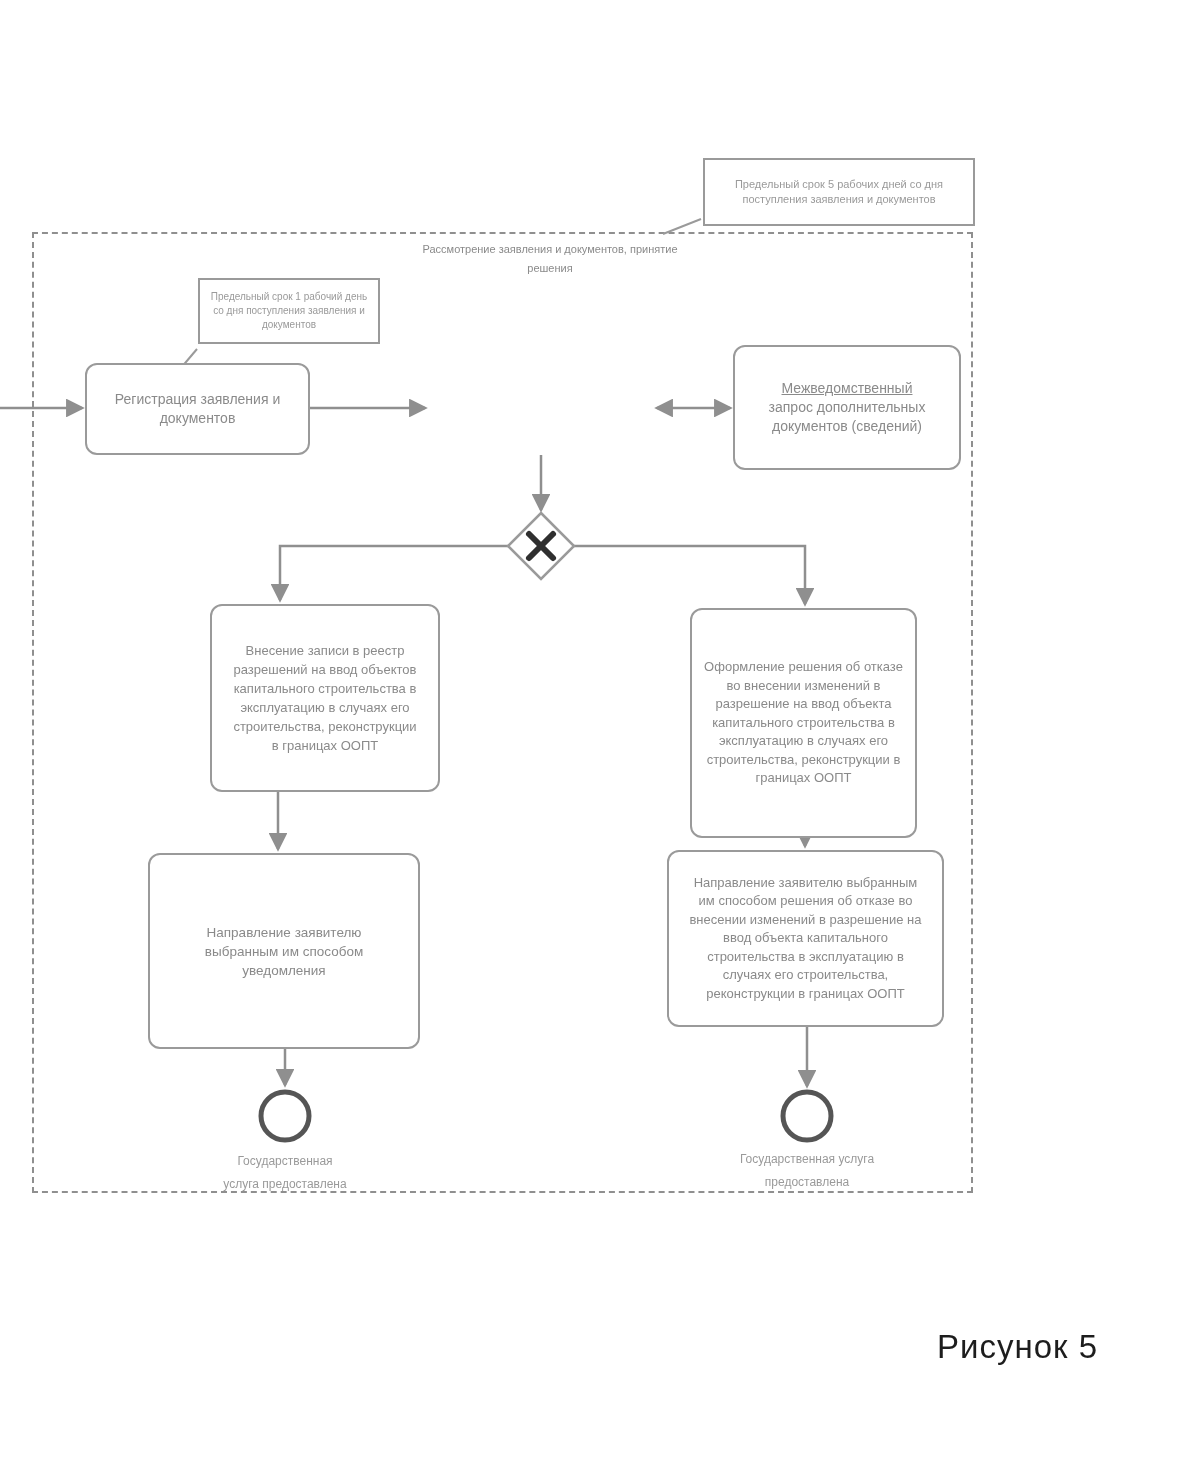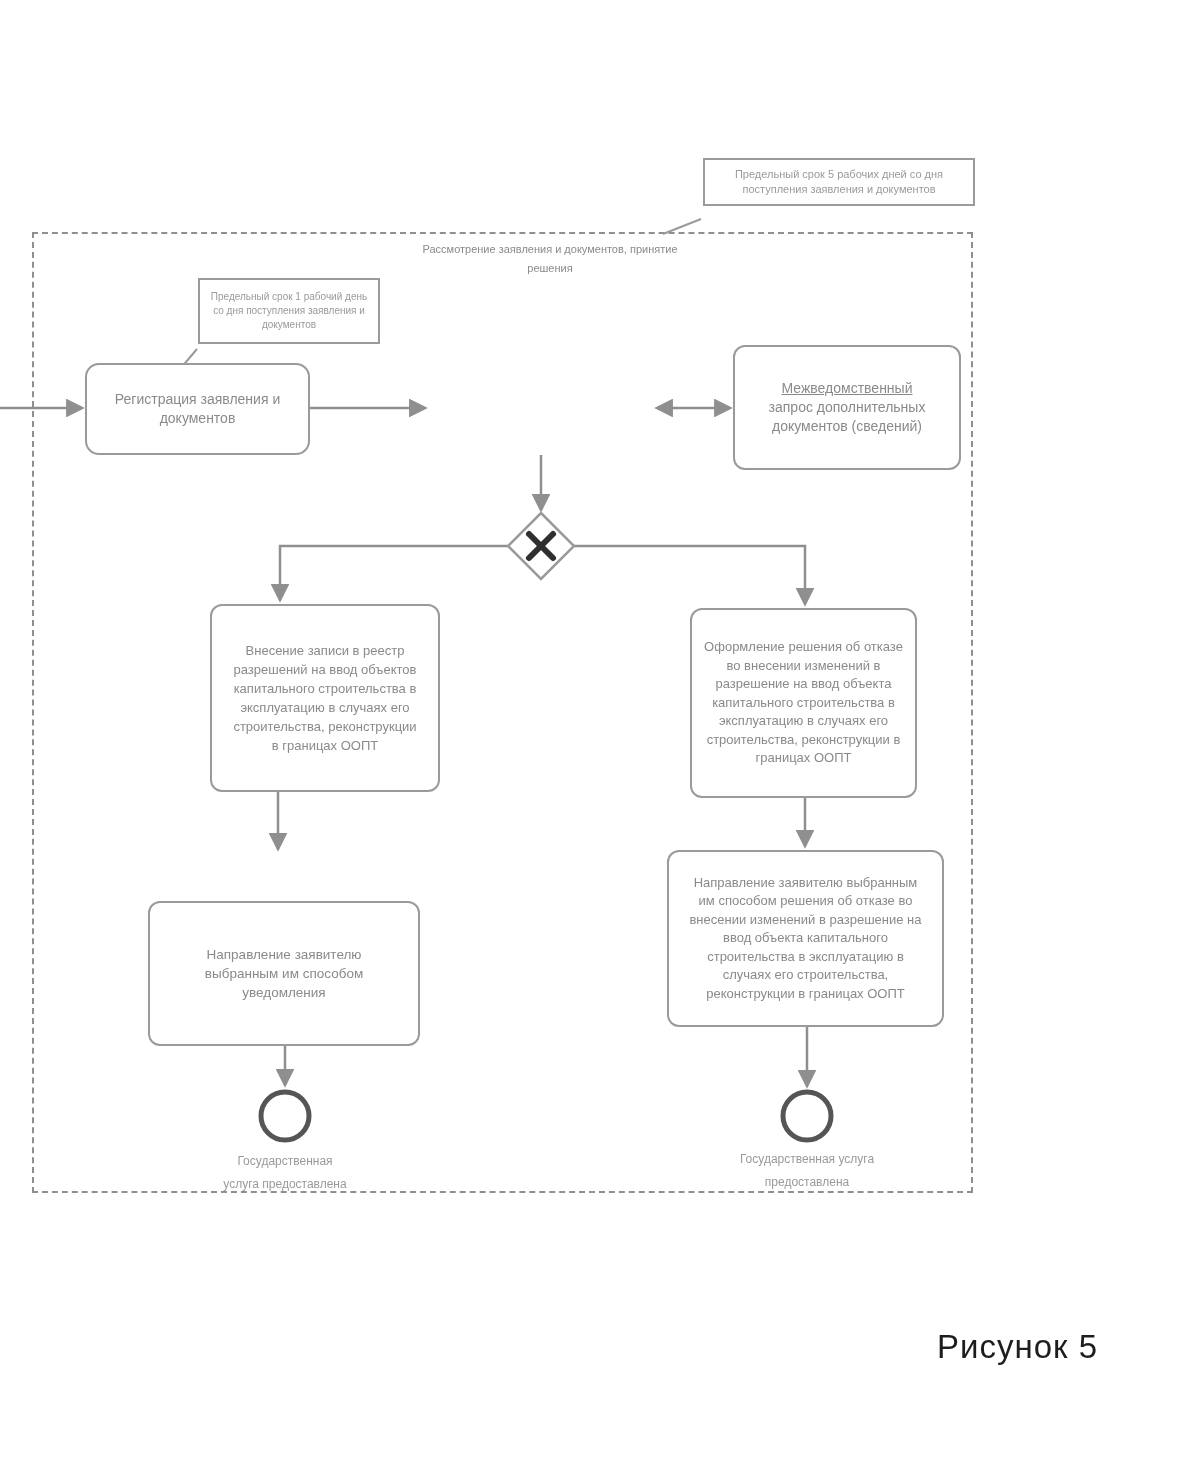--- a/index.html
+++ b/index.html
@@ -16,34 +16,34 @@
   }
   .pool-title{
     position:absolute;left:405px;top:240px;width:290px;
     text-align:center;font-size:11px;line-height:19px;color:#8a8a8a;
   }
   .note{
     position:absolute;box-sizing:border-box;border:2px solid #9a9a9a;
     background:#fff;display:flex;align-items:center;justify-content:center;
     text-align:center;color:#9a9a9a;
   }
-  .note.n1{left:703px;top:158px;width:272px;height:48px;font-size:11px;line-height:15px;padding:4px 14px;}
+  .note.n1{left:703px;top:158px;width:272px;height:68px;font-size:11px;line-height:15px;padding:4px 14px;}
   .note.n2{left:198px;top:278px;width:182px;height:66px;font-size:10px;line-height:14px;padding:4px 10px;}
   .task{
     position:absolute;box-sizing:border-box;border:2px solid #9a9a9a;border-radius:12px;
     background:#fff;display:flex;align-items:center;justify-content:center;
     text-align:center;color:#8a8a8a;padding:6px 14px;
   }
-  .t-register{left:85px;top:363px;width:225px;height:92px;font-size:14px;line-height:19px;border-radius:14px;}
+  .t-register{left:85px;top:363px;width:225px;height:92px;font-size:14px;line-height:19px;}
   .t-review{left:428px;top:363px;width:227px;height:92px;font-size:14px;line-height:19px;}
   .t-interagency{left:733px;top:345px;width:228px;height:125px;font-size:14px;line-height:19px;}
   .t-interagency .u{text-decoration:underline;}
   .t-registry{left:163px;top:604px;width:230px;height:188px;font-size:13px;line-height:19px;padding:8px 20px;margin-left:47px;}
-  .t-refusal{left:690px;top:608px;width:227px;height:190px;font-size:13px;line-height:18.5px;padding:6px 12px;}
-  .t-notice{left:148px;top:901px;width:272px;height:145px;font-size:13.5px;line-height:19px;padding:8px 40px;justify-content:flex-end;}
+  .t-refusal{left:690px;top:608px;width:227px;height:230px;font-size:13px;line-height:18.5px;padding:6px 12px;}
+  .t-notice{left:148px;top:853px;width:272px;height:196px;font-size:13.5px;line-height:19px;padding:8px 40px;justify-content:flex-end;}
   .t-send-refusal{left:667px;top:850px;width:277px;height:177px;font-size:13px;line-height:18.5px;padding:14px 16px;}
   .end-label{
     position:absolute;text-align:center;font-size:12px;line-height:23px;color:#9a9a9a;
   }
   .el-left{left:223px;top:1150px;width:124px;}
   .el-right{left:737px;top:1148px;width:140px;}
   .caption{
     position:absolute;left:905px;top:1328px;width:260px;
     font-size:33px;color:#1d1d1d;letter-spacing:1px;margin-left:32px;
   }

